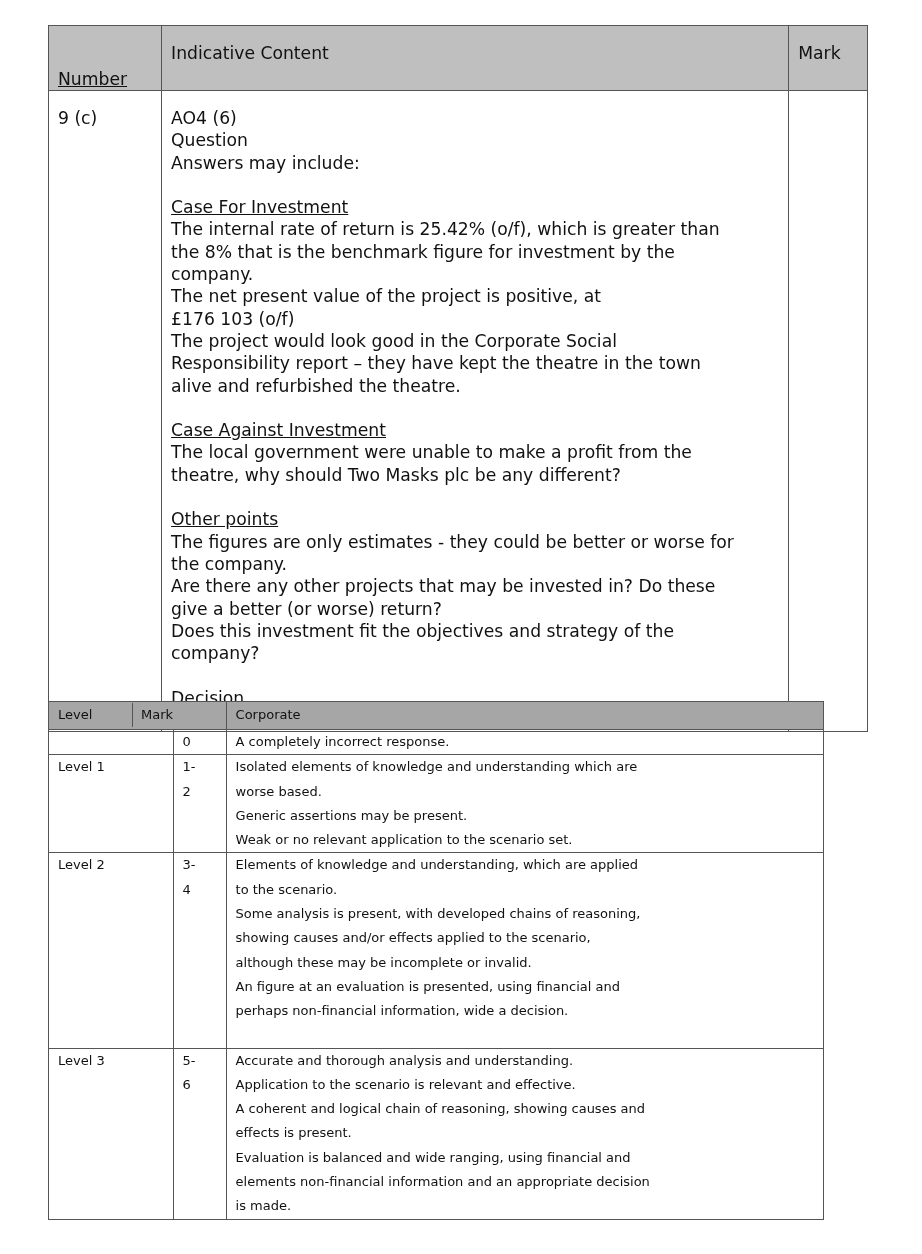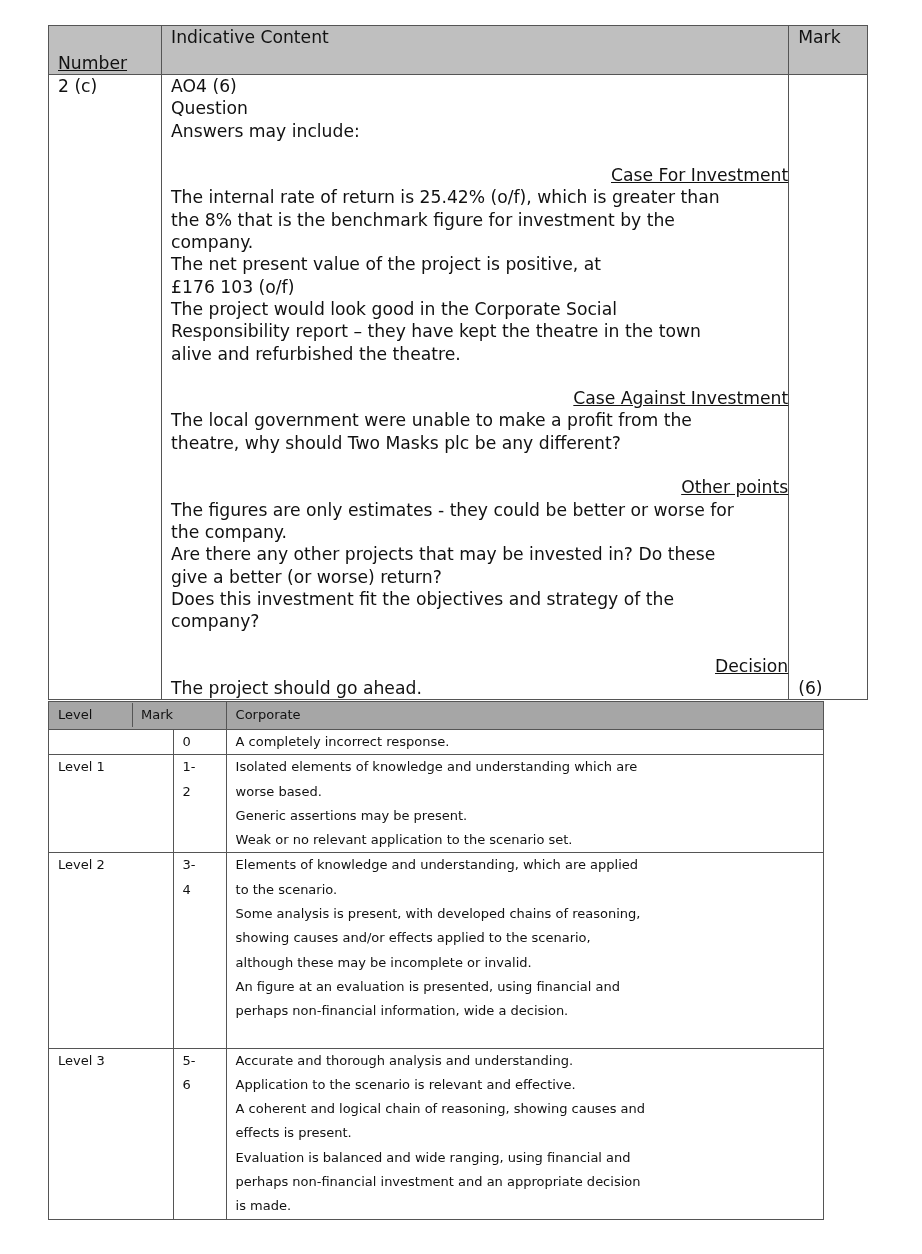--- a/index.html
+++ b/index.html
@@ -4,29 +4,29 @@
   <style>
     html, body { margin: 0; padding: 0; background: #ffffff; }
     body {
       width: 922px; height: 1254px; position: relative; overflow: hidden;
       font-family: "DejaVu Sans", sans-serif; color: #111;
     }
     .t1 {
       position: absolute; left: 48px; top: 25px; width: 820px;
       border-collapse: collapse; font-size: 17.2px; line-height: 22.3px;
     }
-    .t1 td { border: 1px solid #555; vertical-align: top; padding: 0 0 0 9px; }
+    .t1 td { border: 1px solid #555; vertical-align: top; padding: 16px 0 0 9px; }
     .t1 .hdr td { background: #bfbfbf; height: 48px; }
     .t1 .hdr .num { vertical-align: bottom; text-decoration: underline; }
     .c-num { width: 102px; }
     .c-content { width: 611px; }
     .c-mark { width: 68px; }
     .line { display: block; white-space: nowrap; }
     .blank { display: block; height: 22.3px; }
-    .u { text-decoration: underline; text-align: right; }
+    .u { text-decoration: underline; }
     .mark-cell { vertical-align: bottom !important; }
 
     .t2 {
       position: absolute; left: 48px; top: 701px; width: 776px;
       border-collapse: collapse; font-size: 13px; line-height: 24.3px;
     }
     .t2 td { border: 1px solid #555; vertical-align: top; padding: 0 0 0 9px; }
     .t2 .hdr td { background: #a6a6a6; height: 26px; padding-top: 1px; }
     .t2 .hdr .lvlhdr { border-right: 1px solid #555; }
     .c2-level { width: 102px; }
@@ -39,21 +39,21 @@
 <body>
 
 <table class="t1">
   <tbody>
       <tr class="hdr">
     <td class="c-num num">Number</td>
     <td class="c-content">Indicative Content</td>
     <td class="c-mark">Mark</td>
   </tr>
   <tr>
-    <td class="c-num">2 (c)</td>
+    <td class="c-num">9 (c)</td>
     <td class="c-content">
       <span class="line">AO4 (6)</span>
       <span class="line">Question</span>
       <span class="line">Answers may include:</span>
       <span class="blank"></span>
 
       <span class="line u">Case For Investment</span>
       <span class="line">The internal rate of return is 25.42% (o/f), which is greater than</span>
       <span class="line">the 8% that is the benchmark figure for investment by the</span>
       <span class="line">company.</span>
@@ -145,18 +145,18 @@
     <td class="c2-mark">
       <span class="line">5-</span>
       <span class="line">6</span>
     </td>
     <td class="c2-desc">
       <span class="line">Accurate and thorough analysis and understanding.</span>
       <span class="line">Application to the scenario is relevant and effective.</span>
       <span class="line">A coherent and logical chain of reasoning, showing causes and</span>
       <span class="line">effects is present.</span>
       <span class="line">Evaluation is balanced and wide ranging, using financial and</span>
-      <span class="line">perhaps non-financial investment and an appropriate decision</span>
+      <span class="line">elements non-financial information and an appropriate decision</span>
       <span class="line">is made.</span>
     </td>
   </tr>
 </tbody>
   </table>
 
 </body></html>

